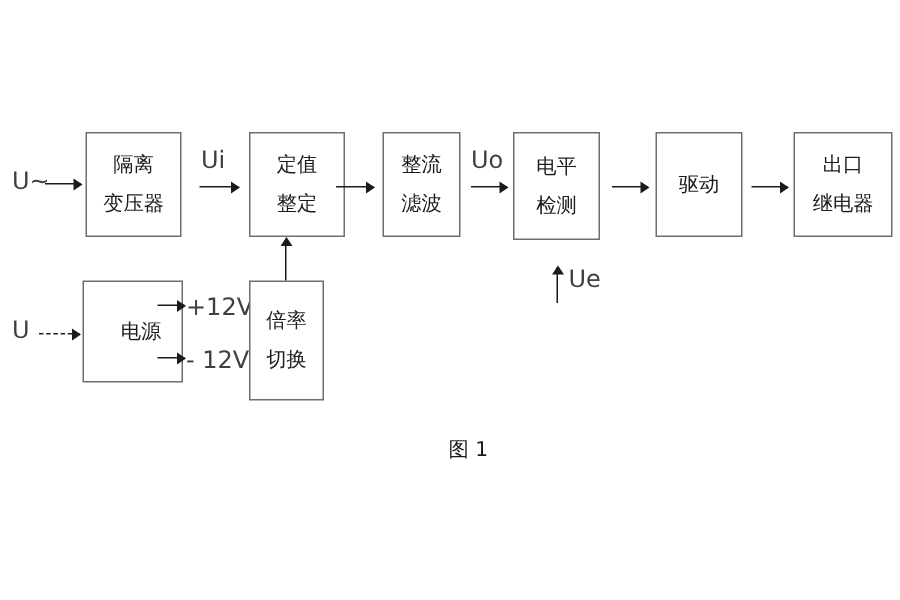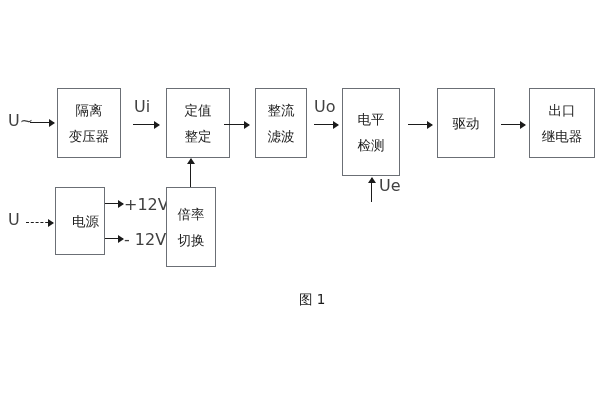--- a/index.html
+++ b/index.html
@@ -109,21 +109,21 @@
   <div class="arrow-h" style="left:224px; top:124px; width:25px;"></div>
 
   <div class="block" style="left:255px; top:88px; width:52px; height:70px;">
     <span class="line1">整流</span>
     <span class="line2">滤波</span>
   </div>
 
   <div class="sig" style="left:314px; top:97px;">Uo</div>
   <div class="arrow-h" style="left:314px; top:124px; width:24px;"></div>
 
-  <div class="block" style="left:342px; top:88px; width:58px; height:88px;">
+  <div class="block" style="left:342px; top:88px; width:58px; height:72px;">
     <span class="line1">电平</span>
     <span class="line2">检测</span>
   </div>
 
   <div class="arrow-h" style="left:408px; top:124px; width:24px;"></div>
 
   <div class="block single" style="left:437px; top:88px; width:58px; height:70px;">
     <span class="line1">驱动</span>
   </div>
 
@@ -131,21 +131,21 @@
 
   <div class="block" style="left:529px; top:88px; width:66px; height:70px;">
     <span class="line1">出口</span>
     <span class="line2">继电器</span>
   </div>
 
   <div class="sig" style="left:8px; top:210px;">U</div>
 
   <div class="arrow-h dashed" style="left:26px; top:222px; width:27px;"></div>
 
-  <div class="block single" style="left:55px; top:187px; width:50px; height:68px;padding-left:11px;">
+  <div class="block single" style="left:55px; top:187px; width:67px; height:68px;padding-left:11px;">
     <span class="line1">电源</span>
   </div>
 
   <div class="arrow-h" style="left:105px; top:203px; width:18px;"></div>
   <div class="sig" style="left:124px; top:195px;">+12V</div>
 
   <div class="arrow-h" style="left:105px; top:238px; width:18px;"></div>
   <div class="sig" style="left:124px; top:230px;">- 12V</div>
 
   <div class="block" style="left:166px; top:187px; width:50px; height:80px;">

